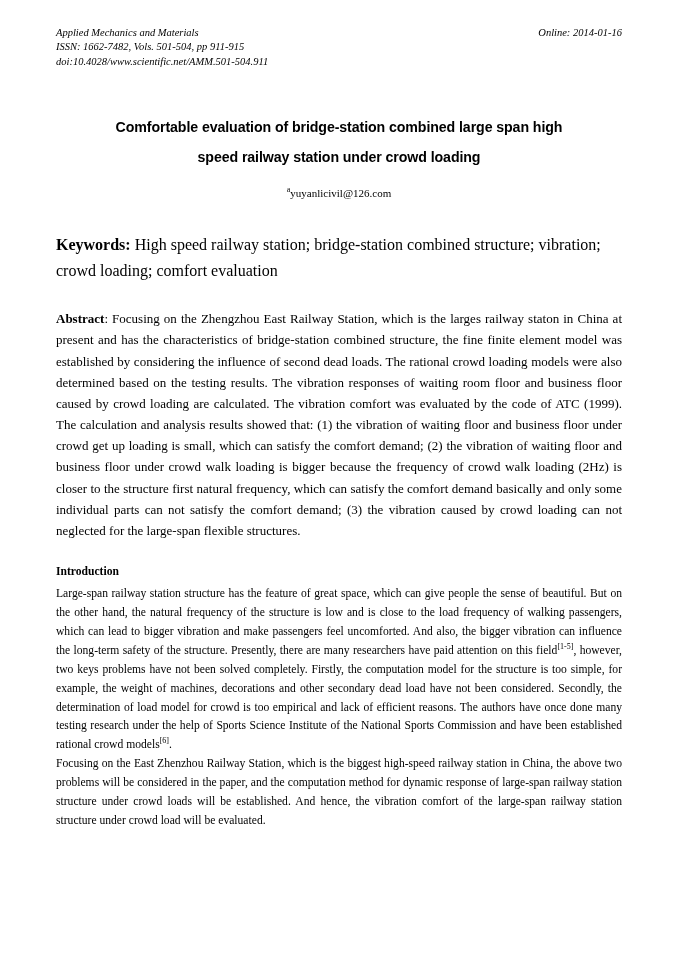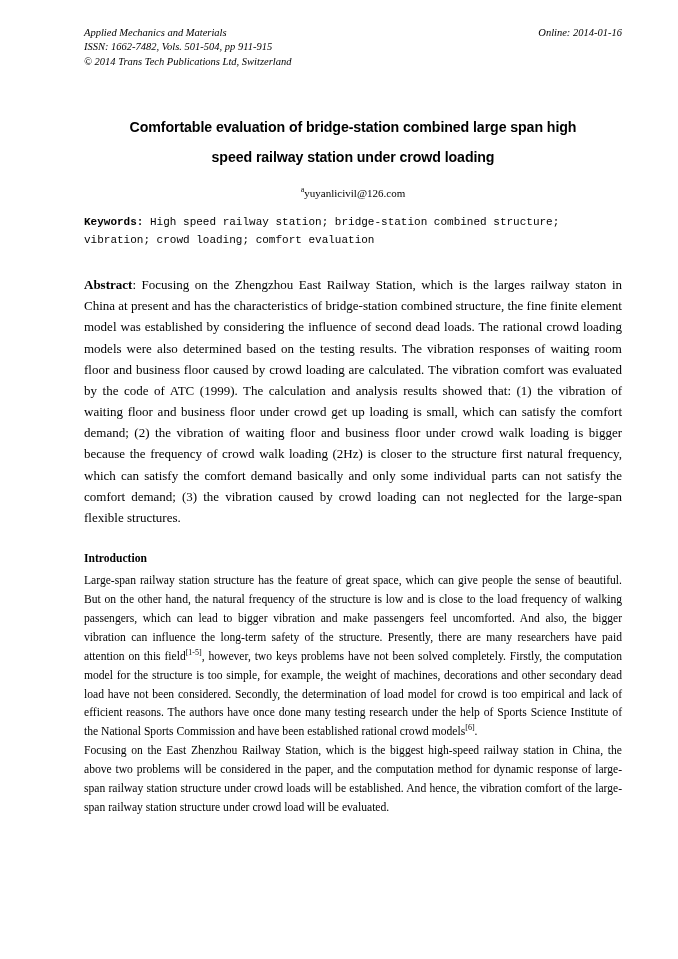--- a/index.html
+++ b/index.html
@@ -7,21 +7,21 @@
     padding: 0;
     background: #f0f0f0;
   }
   .page {
     width: 678px;
     height: 959px;
     background: #ffffff;
     margin: 0 auto;
     position: relative;
     box-sizing: border-box;
-    padding: 26px 56px 30px 84px;
+    padding: 26px 56px 30px 56px;
     font-family: "Liberation Serif", serif;
     color: #000000;
     overflow: hidden;
   }
   .header {
     position: relative;
     font-style: italic;
     font-size: 10.5px;
     line-height: 1.38;
     margin-bottom: 4px;
@@ -67,24 +67,24 @@
   }
   .email {
     text-align: center;
     font-size: 11px;
     margin-top: 13px;
   }
   .email sup {
     font-size: 8px;
   }
   .keywords {
-    font-family: Liberation Mono, monospace;
-    font-size: 11px;
+    font-family: Liberation Serif, serif;
+    font-size: 16px;
     line-height: 1.62;
-    margin-top: 16px;
+    margin-top: 34px;
     text-align: left;
   }
   .keywords b {
     font-weight: bold;
   }
   .abstract {
     font-size: 13px;
     line-height: 1.63;
     margin-top: 24px;
     text-align: justify;
@@ -112,21 +112,21 @@
 </style>
 </head>
 <body>
 
 <div class="page">
 
   <div class="header">
     <div class="left">
       <div>Applied Mechanics and Materials</div>
       <div>ISSN: 1662-7482, Vols. 501-504, pp 911-915</div>
-      <div>© 2014 Trans Tech Publications Ltd, Switzerland</div>
+      <div>doi:10.4028/www.scientific.net/AMM.501-504.911</div>
     </div>
     <div class="right">Online: 2014-01-16</div>
   </div>
 
   <div class="title">
     <div>Comfortable evaluation of bridge-station combined large span high</div>
     <div>speed railway station under crowd loading</div>
   </div>
 
 

